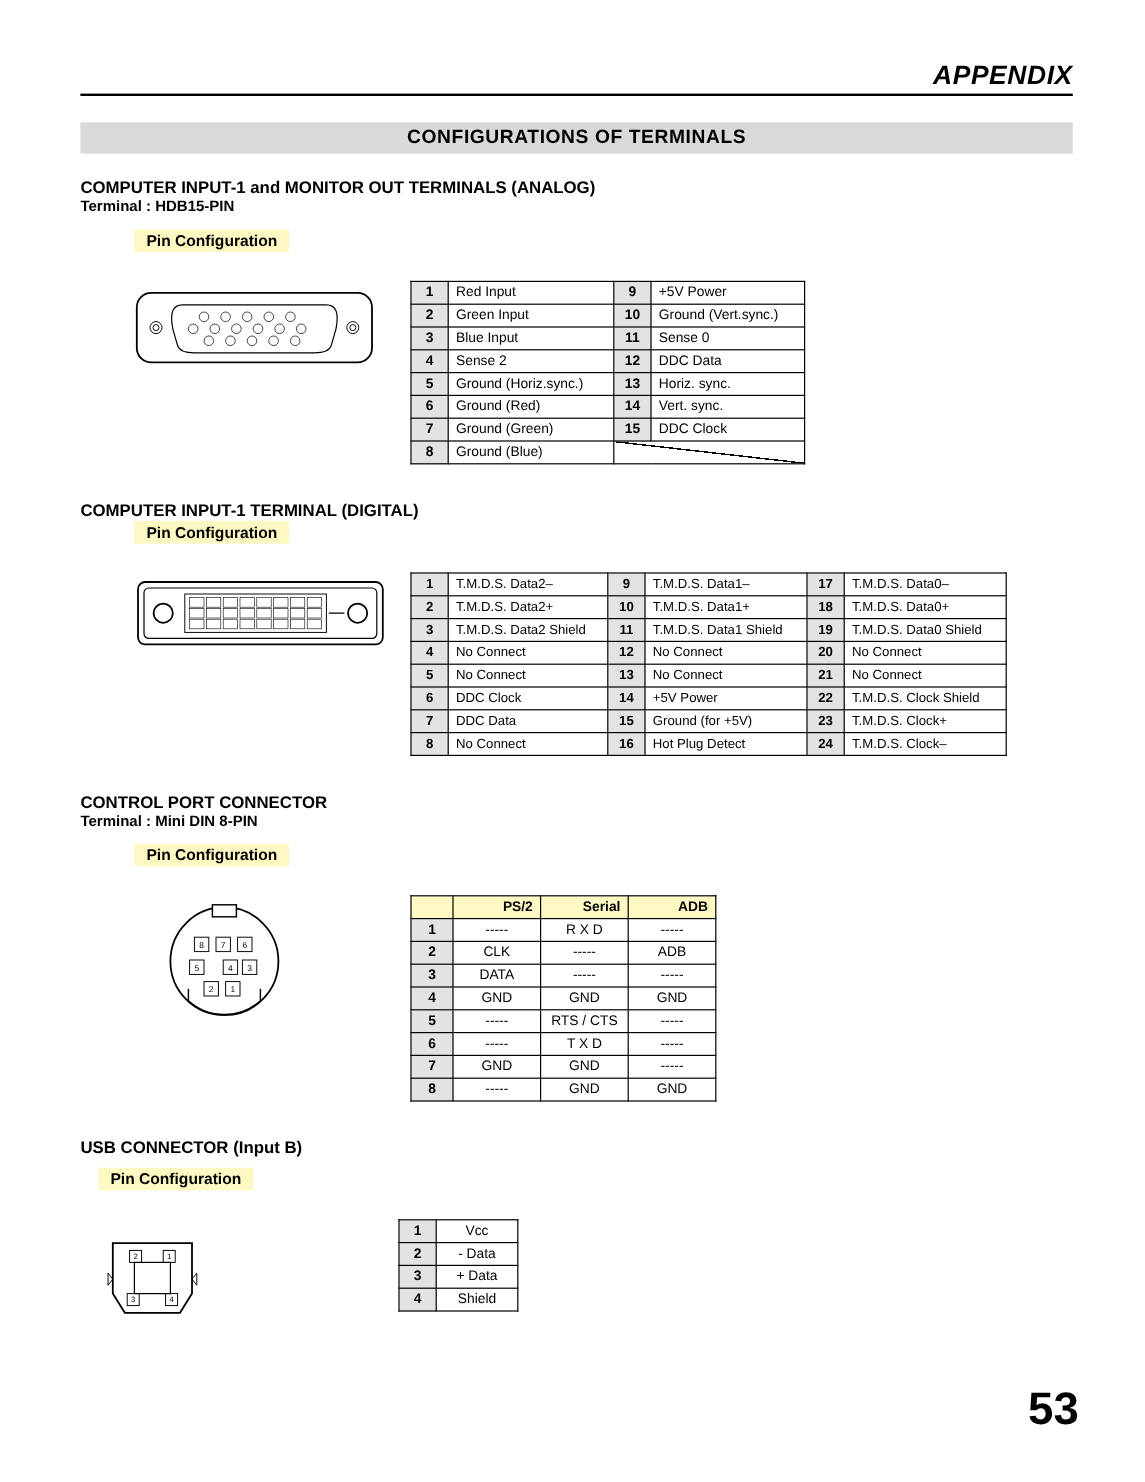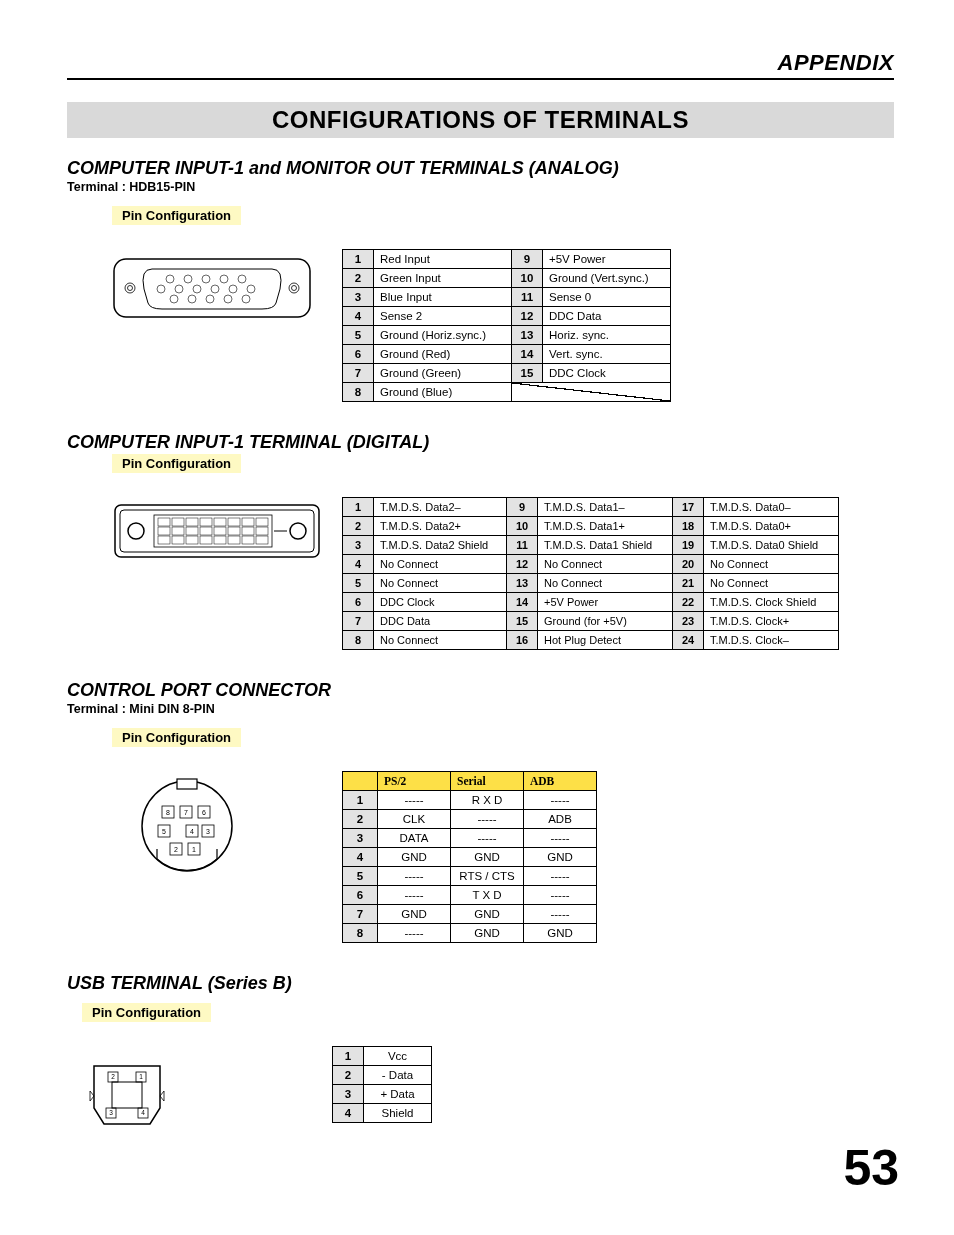--- a/index.html
+++ b/index.html
@@ -23,32 +23,31 @@
     letter-spacing: 0.5px;
     margin-bottom: 2px;
   }
   .rule {
     border-top: 2px solid #000;
     margin-bottom: 22px;
   }
   .main-title-bar {
     background: #d9d9d9;
     text-align: center;
-    font-size: 24px;
+    font-size: 16px;
     font-weight: bold;
     padding: 4px 0;
     margin-bottom: 20px;
     letter-spacing: 0.5px;
   }
   .sec-heading {
-    font-size: 18px;
+    font-size: 14px;
     font-weight: bold;
     margin-top: 0;
     margin-bottom: 1px;
-    font-style: italic;
   }
   .sec-sub {
     font-size: 12.5px;
     font-weight: bold;
     margin-bottom: 12px;
   }
   .pin-label {
     display: inline-block;
     background: #fef9c3;
     font-size: 13px;
@@ -84,31 +83,30 @@
     font-weight: bold;
     text-align: center;
     width: 18px;
   }
   table.pin td.val {
     background: #fff;
     text-align: left;
   }
   table.ctrl td.val { text-align: center; }
   table.pin th {
-    background: #fde047;
-    font-weight: bold;
-    text-align: left;
-    font-family: Liberation Serif, serif;
+    background: #fef9c3;
+    font-weight: bold;
+    text-align: right;
   }
   .section { margin-bottom: 30px; }
   .page-number {
     position: absolute;
     bottom: 38px;
     right: 55px;
-    font-size: 50px;
+    font-size: 38px;
     font-weight: bold;
   }
   
   svg { display: block; }
   .slash-cell {
     position: relative;
     min-width: 100px;
   }
   .slash-cell::after {
     content: "";
@@ -426,21 +424,21 @@
                 <td class="val">GND</td>
                 <td class="val">GND</td>
               </tr>
         </tbody>
           </table>
       </div>
     </div>
   </div>
 
   <div class="section">
-    <div class="sec-heading">USB TERMINAL (Series B)</div>
+    <div class="sec-heading">USB CONNECTOR (Input B)</div>
     <div style="height:8px"></div>
     <span class="pin-label" style="margin-left:15px">Pin Configuration</span>
     <div class="row" style="align-items:flex-start;">
       <div class="diagram" style="width:120px; margin-left:15px;">
         <svg width="90" height="90" viewBox="0 0 90 90">
           <path d="M 12 20 L 78 20 L 78 62 L 68 78 L 22 78 L 12 62 Z" fill="none" stroke="#000" stroke-width="1.5"></path>
           <rect x="30" y="36" width="30" height="26" fill="none" stroke="#000" stroke-width="1"></rect>
           <g fill="none" stroke="#000" stroke-width="0.8">
             <rect x="26" y="26" width="10" height="10"></rect>
               <rect x="54" y="26" width="10" height="10"></rect>

